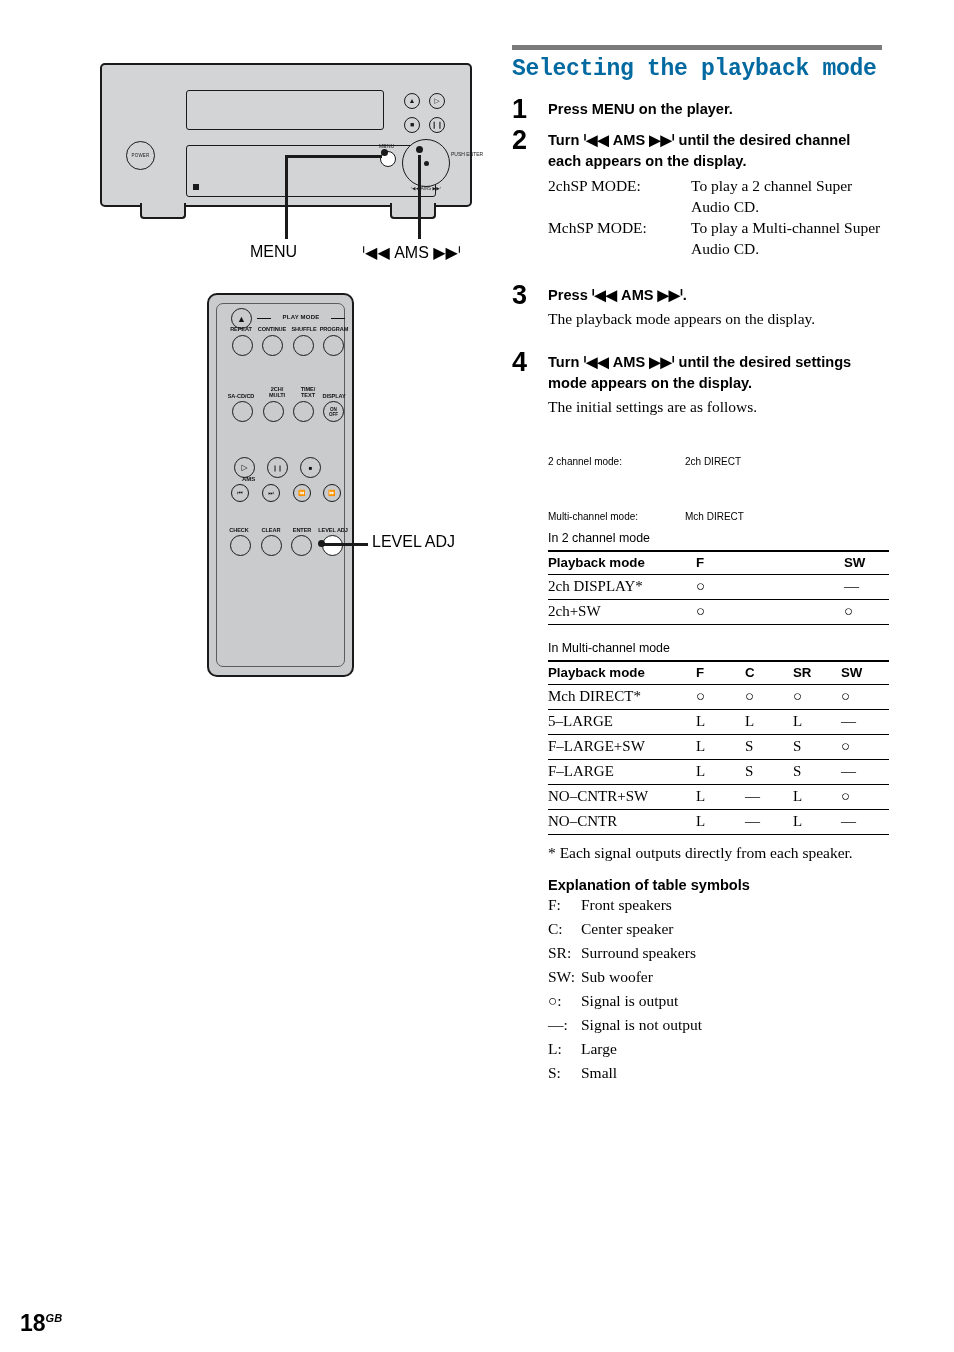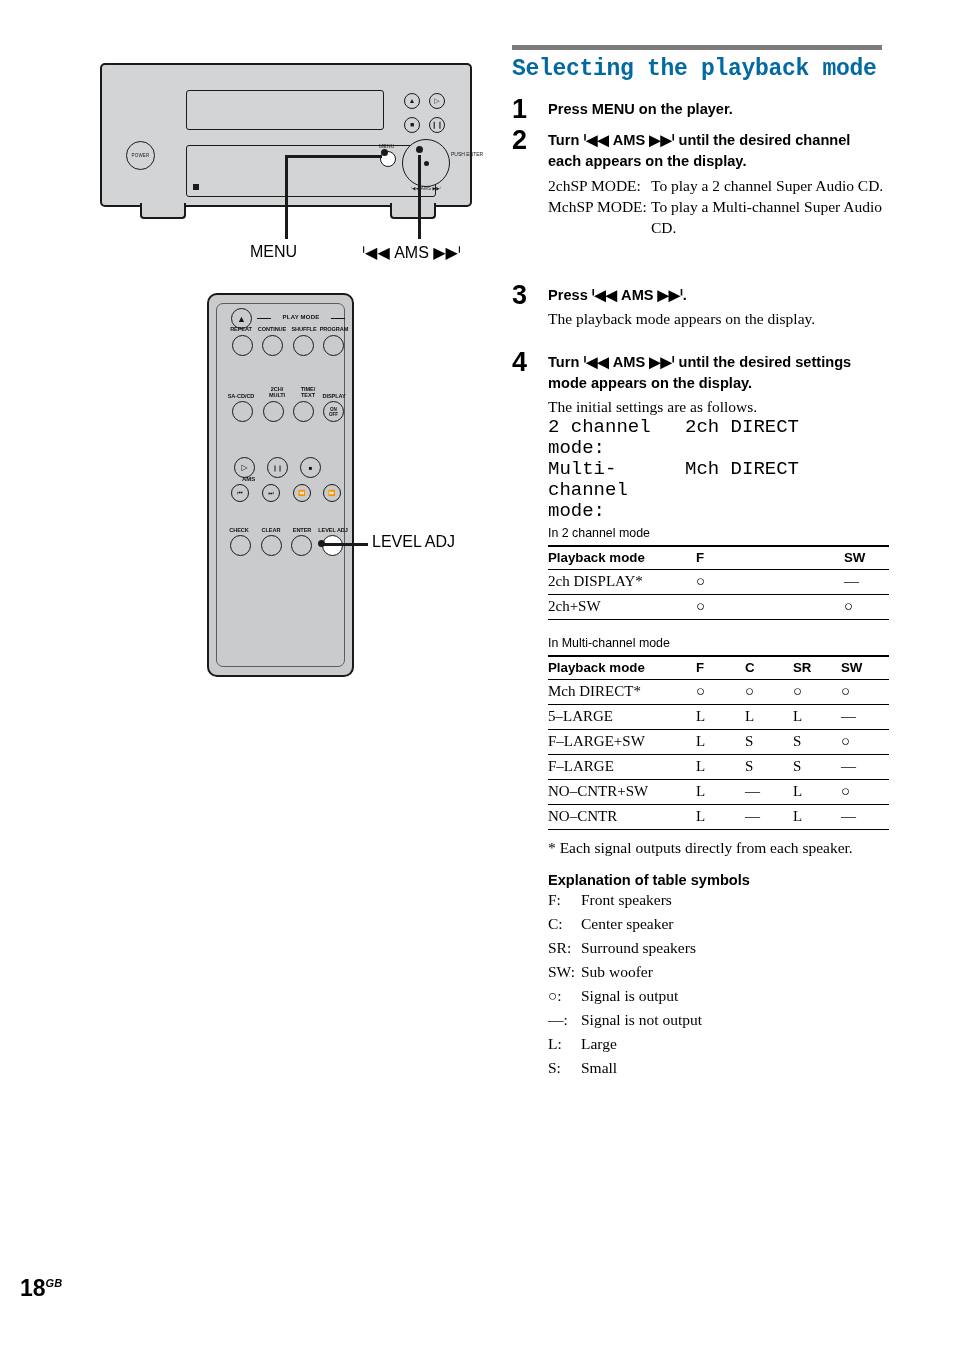--- a/index.html
+++ b/index.html
@@ -160,24 +160,24 @@
   }
   .step-body{margin-left:36px;}
   .step-title{
     font-family:"Liberation Sans",sans-serif;font-weight:bold;font-size:14.6px;
     line-height:21px;color:#000;
   }
   .step-sub{
     font-family:"Liberation Serif",serif;font-size:15.5px;line-height:21px;color:#000;margin-top:2px;
   }
   .modes{margin-top:3px;}
-  .mode-row{display:flex;font-family:"Liberation Serif",serif;font-size:15.5px;line-height:21px;}
+  .mode-row{display:flex;font-family:"Liberation Serif",serif;font-size:15.5px;line-height:21px;gap:40px;}
   .mode-key{width:103px;flex:none;}
   .mode-val{flex:1;}
-  .init-row{display:flex;font-family:Liberation Mono, monospace;font-size:19px;line-height:21px;}
+  .init-row{display:flex;font-family:Liberation Sans, sans-serif;font-size:10px;line-height:21px;margin-top:34px;}
   .init-key{width:137px;flex:none;}
   .cap-small{
     font-family:"Liberation Sans",sans-serif;font-size:12.4px;line-height:18px;color:#000;margin-top:2px;
   }
 
   
   table.ptab{border-collapse:collapse;width:341px;margin-top:3px;}
   table.ptab th{
     font-family:"Liberation Sans",sans-serif;font-weight:bold;font-size:13.3px;
     text-align:left;padding:3px 0 4px 0;border-top:2.6px solid #000;border-bottom:1.2px solid #000;
@@ -199,21 +199,21 @@
   }
   .expl-title{
     font-family:"Liberation Sans",sans-serif;font-weight:bold;font-size:14.6px;
     margin-top:14px;color:#000;
   }
   .expl-row{display:flex;font-family:"Liberation Serif",serif;font-size:15.5px;line-height:24px;}
   .expl-key{width:33px;flex:none;}
 
   
   .pgnum{
-    position:absolute;left:20px;top:1275px;
+    position:absolute;left:20px;top:1310px;
     font-family:"Liberation Sans",sans-serif;font-weight:bold;font-size:23px;color:#000;
   }
   .pgnum sup{font-size:11px;font-style:italic;font-weight:bold;}
 </style>
 </head>
 <body>
 
 <div class="page">
 
   <div class="left-col">

